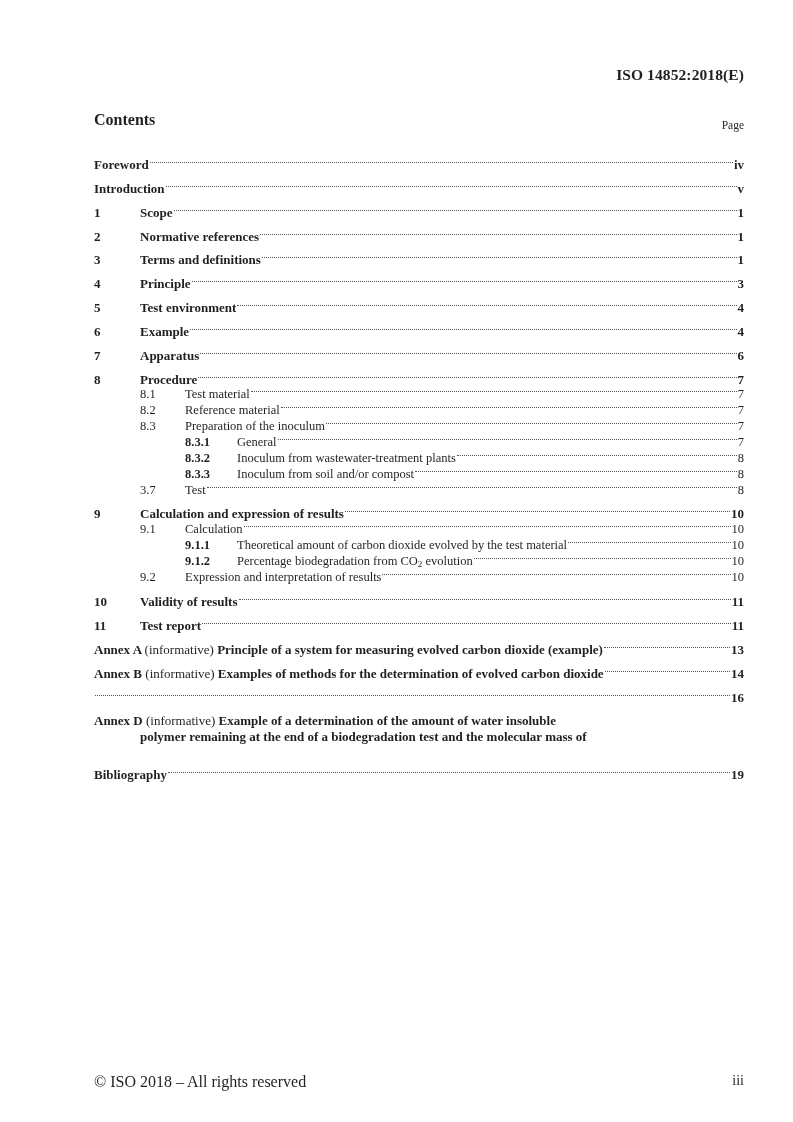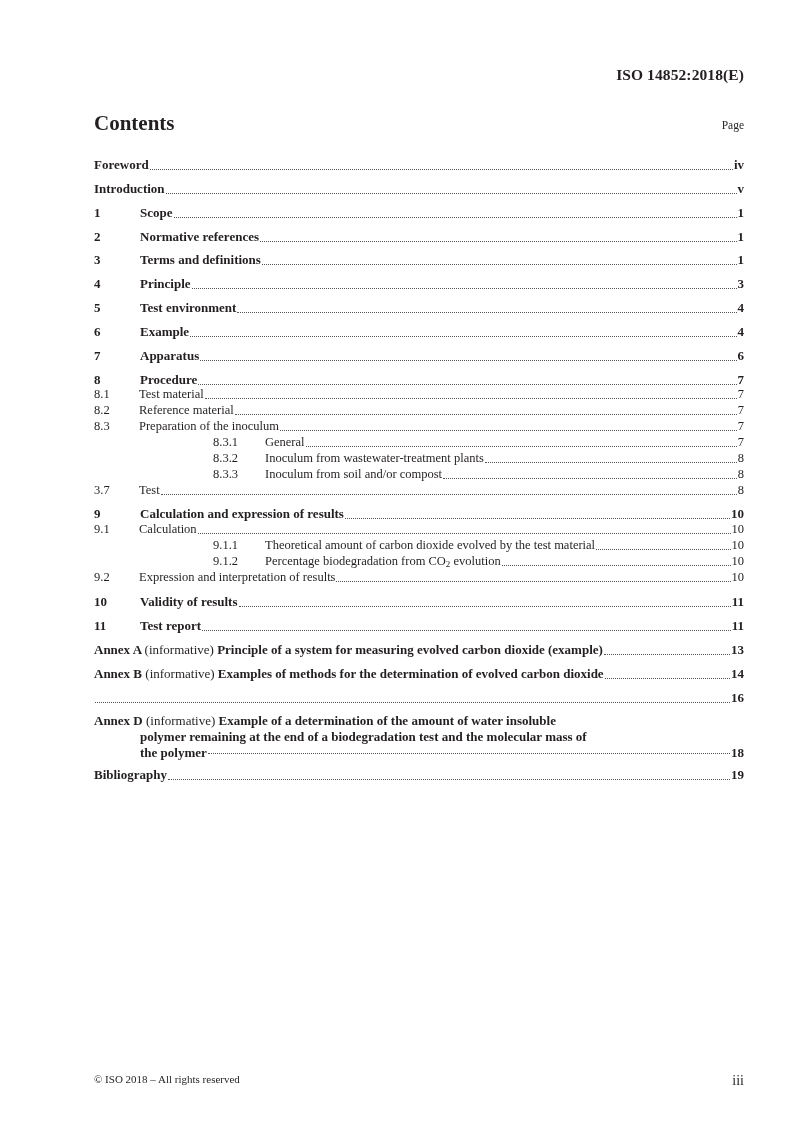--- a/index.html
+++ b/index.html
@@ -1,37 +1,37 @@
 <!DOCTYPE html>
 <html><head>
 <meta charset="utf-8">
 <style>
   html, body { margin: 0; padding: 0; background: #ffffff; }
   body { width: 793px; height: 1122px; position: relative; overflow: hidden;
          font-family: "Liberation Serif", "DejaVu Serif", serif; color: #231f20; }
   .header-id { position: absolute; right: 49px; top: 46px; font-weight: bold; font-size: 15.5px; letter-spacing: 0.1px; margin-top: 20px; }
-  .contents-title { position: absolute; left: 94px; top: 111px; font-weight: bold; font-size: 21px; }
+  .contents-title { position: absolute; left: 94px; top: 111px; font-weight: bold; font-size: 16px; }
   .page-label { position: absolute; right: 49px; top: 119px; font-size: 11.5px; }
   .toc { position: absolute; left: 94px; top: 155px; width: 650px; }
-  .row { position: absolute; left: 0; width: 650px; display: flex; align-items: flex-end; white-space: nowrap; }
+  .row { position: absolute; left: 0; width: 650px; display: flex; align-items: center; white-space: nowrap; }
   .row.l1 { font-weight: bold; font-size: 13px; }
   .row.l2, .row.l3 { font-size: 12.5px; font-weight: normal; }
   .num { display: inline-block; flex: none; }
   .l1 .num { width: 46px; }
-  .l2 .num { width: 45px; }
-  .l3 .num { margin-left: 119px; width: 52px; }
+  .l2 .num { margin-left: 46px; width: 45px; }
+  .l3 .num { margin-left: 91px; width: 52px; font-weight: bold; }
   .title { flex: none; }
   .leader { flex: 1 1 auto; border-bottom: 1px dotted #555; margin: 0 1px; position: relative; top: -3px; min-width: 4px; }
   .pg { flex: none; text-align: right; }
   .informative { font-weight: normal; margin-top: 44px; }
   .annex-d { position: absolute; left: 0; width: 650px; font-weight: bold; font-size: 13px; line-height: 16px; }
   .annex-d .cont { padding-left: 46px; }
   .annex-d .last { display: flex; align-items: baseline; padding-left: 46px; white-space: nowrap; }
   sub { font-size: 9px; vertical-align: -2px; }
-  .footer-left { position: absolute; left: 94px; top: 1073px; font-size: 11px; }
+  .footer-left { position: absolute; left: 94px; top: 1073px; font-size: 16px; }
   .footer-right { position: absolute; right: 49px; top: 1073px; font-size: 14px; }
 </style>
 </head>
 <body>
 
 <div class="header-id">ISO 14852:2018(E)</div>
 <div class="contents-title">Contents</div>
 <div class="page-label">Page</div>
 
 <div class="toc">
@@ -189,25 +189,20 @@
       <span class="leader"></span>
       <span class="pg">14</span>
   </div>
   <div class="row l1" style="top:535px">
       <span class="leader"></span>
       <span class="pg">16</span>
   </div>
   <div class="annex-d" style="top:558px">
     <div><span>Annex D</span> <span class="informative">(informative)</span> <span>Example of a determination of the amount of water insoluble</span></div>
     <div class="cont">polymer remaining at the end of a biodegradation test and the molecular mass of</div>
-    <div class="last">
-        <span>the polymer</span>
-        <span class="leader"></span>
-        <span class="pg">18</span>
-      </div>
   </div>
   <div class="row l1" style="top:612px">
     <span class="title">Bibliography</span>
       <span class="leader"></span>
       <span class="pg">19</span>
   </div>
 </div>
 
 <div class="footer-left">© ISO 2018 – All rights reserved</div>
 <div class="footer-right">iii</div>

